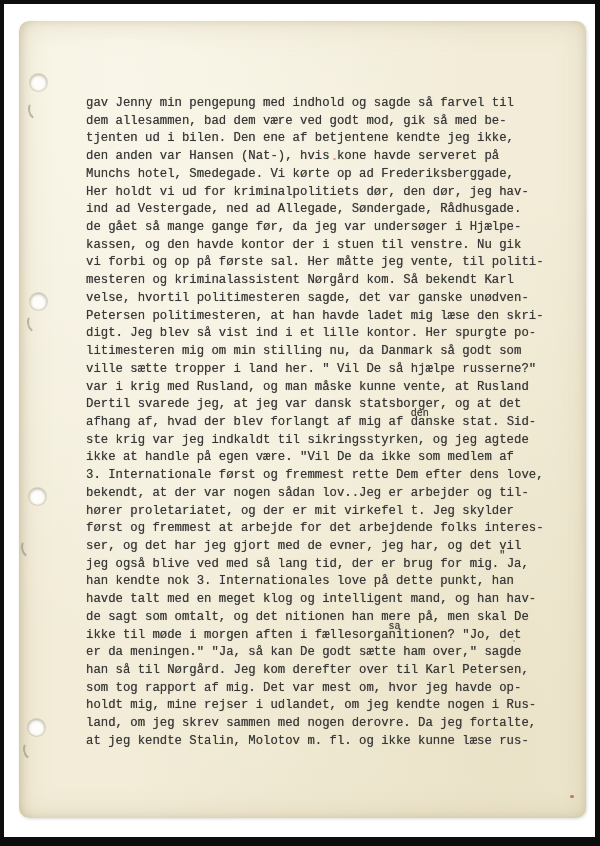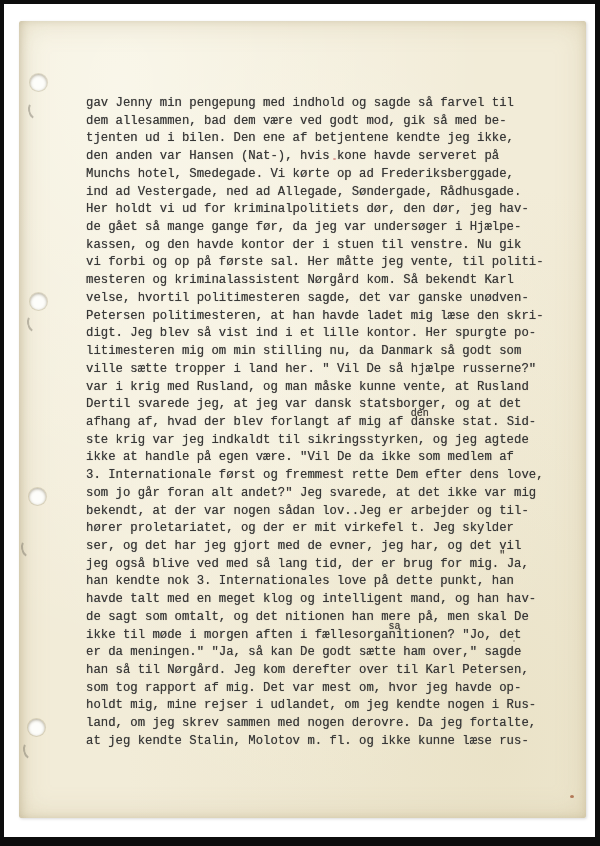--- a/index.html
+++ b/index.html
@@ -20,21 +20,21 @@
     background:
       radial-gradient(ellipse at 18% 8%, rgba(255,255,248,0.55), transparent 55%),
       radial-gradient(ellipse at 85% 92%, rgba(214,202,158,0.28), transparent 55%),
       radial-gradient(ellipse at 50% 50%, rgba(255,253,242,0.35), transparent 70%),
       #f2ecd8;
     box-shadow:
       inset 0 0 28px rgba(188,172,128,0.35),
       inset 5px 0 12px -5px rgba(160,148,112,0.55),
       inset -4px 0 10px -5px rgba(160,148,112,0.35),
       1px 1px 3px rgba(0,0,0,0.15);
-    border-radius:2px;
+    border-radius:10px;
   }
   .text{
     position:absolute;left:67px;top:74px;width:480px;
     font-size:12.3px;line-height:17.72px;color:#383838;
     text-shadow:0 0 0.7px rgba(52,50,48,0.65);
   }
   .line{height:17.72px;white-space:pre;}
   .sup{
     display:inline-block;width:0;white-space:pre;overflow:visible;
     transform:translateY(-9px);font-size:10px;color:#44413d;
@@ -69,40 +69,40 @@
   <div class="speck" style="left:314px;top:137px;width:3px;height:2px;background:rgba(205,115,115,0.7);"></div>
   <div class="speck" style="left:551px;top:774px;width:4px;height:3px;background:rgba(165,95,60,0.8);"></div>
   <div class="speck" style="left:494px;top:619px;width:2px;height:2px;background:rgba(110,105,95,0.5);"></div>
 
   <div class="text">
       <div class="line">gav Jenny min pengepung med indhold og sagde så farvel til</div>
       <div class="line">dem allesammen, bad dem være ved godt mod, gik så med be-</div>
       <div class="line">tjenten ud i bilen. Den ene af betjentene kendte jeg ikke,</div>
       <div class="line">den anden var Hansen (Nat-), hvis kone havde serveret på</div>
       <div class="line">Munchs hotel, Smedegade. Vi kørte op ad Frederiksberggade,</div>
+      <div class="line">Her holdt vi ud for kriminalpolitiets dør, den dør, jeg hav-</div>
       <div class="line">ind ad Vestergade, ned ad Allegade, Søndergade, Rådhusgade.</div>
-      <div class="line">Her holdt vi ud for kriminalpolitiets dør, den dør, jeg hav-</div>
       <div class="line">de gået så mange gange før, da jeg var undersøger i Hjælpe-</div>
       <div class="line">kassen, og den havde kontor der i stuen til venstre. Nu gik</div>
       <div class="line">vi forbi og op på første sal. Her måtte jeg vente, til politi-</div>
       <div class="line">mesteren og kriminalassistent Nørgård kom. Så bekendt Karl</div>
       <div class="line">velse, hvortil politimesteren sagde, det var ganske unødven-</div>
       <div class="line">Petersen politimesteren, at han havde ladet mig læse den skri-</div>
       <div class="line">digt. Jeg blev så vist ind i et lille kontor. Her spurgte po-</div>
       <div class="line">litimesteren mig om min stilling nu, da Danmark så godt som</div>
       <div class="line">ville sætte tropper i land her. " Vil De så hjælpe russerne?"</div>
       <div class="line">var i krig med Rusland, og man måske kunne vente, at Rusland</div>
       <div class="line">Dertil svarede jeg, at jeg var dansk statsborger, og at det</div>
       <div class="line">afhang af, hvad der blev forlangt af mig af <span class="sup">den</span>danske stat. Sid-</div>
       <div class="line">ste krig var jeg indkaldt til sikringsstyrken, og jeg agtede</div>
       <div class="line">ikke at handle på egen være. "Vil De da ikke som medlem af</div>
       <div class="line">3. Internationale først og fremmest rette Dem efter dens love,</div>
-      <div class="line">som jo går foran alt andet?" Jeg svarede, at det ikke var mig</div>
       <div class="line">bekendt, at der var nogen sådan lov..Jeg er arbejder og til-</div>
       <div class="line">hører proletariatet, og der er mit virkefel t. Jeg skylder</div>
+      <div class="line">først og fremmest at arbejde for det arbejdende folks interes-</div>
       <div class="line">ser, og det har jeg gjort med de evner, jeg har, og det vil</div>
       <div class="line">jeg også blive ved med så lang tid, der er brug for mig.<span class="sup">"</span> Ja,</div>
       <div class="line">han kendte nok 3. Internationales love på dette punkt, han</div>
       <div class="line">havde talt med en meget klog og intelligent mand, og han hav-</div>
       <div class="line">de sagt som omtalt, og det nitionen han mere på, men skal De</div>
       <div class="line">ikke til møde i morgen aften i fællesorga<span class="sup">sa</span>nitionen? "Jo, det</div>
       <div class="line">er da meningen." "Ja, så kan De godt sætte ham over," sagde</div>
       <div class="line">han så til Nørgård. Jeg kom derefter over til Karl Petersen,</div>
       <div class="line">som tog rapport af mig. Det var mest om, hvor jeg havde op-</div>
       <div class="line">holdt mig, mine rejser i udlandet, om jeg kendte nogen i Rus-</div>

